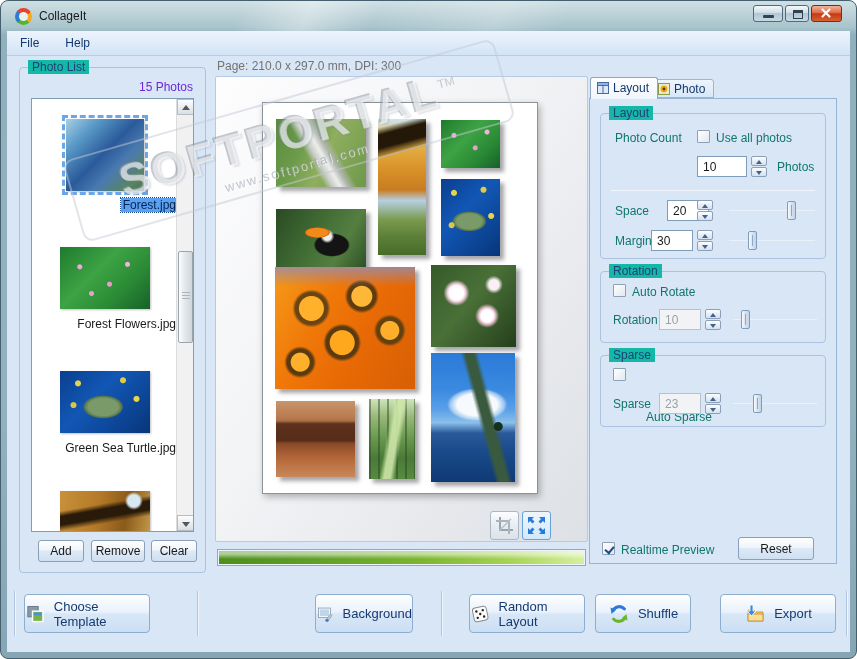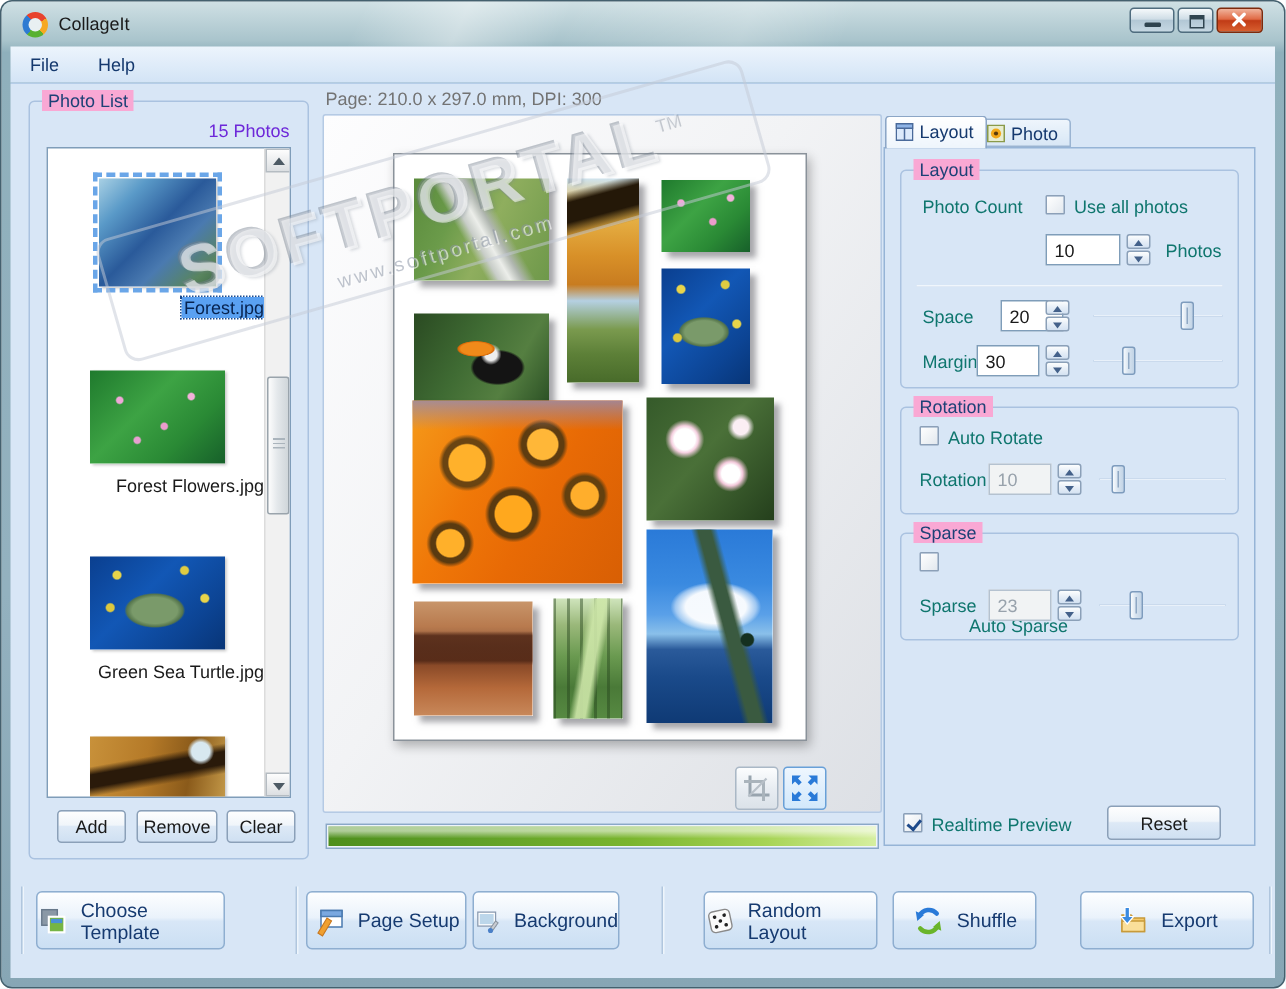--- a/index.html
+++ b/index.html
@@ -19,21 +19,21 @@
   .winbtn.close { background:linear-gradient(180deg,#f0b39c,#e06a45 45%,#c13b16 52%,#d86030); border-color:#7e2a0c; }
   .glyph-min { position:absolute; left:9px; top:9px; width:11px; height:3px; background:#2f4450; border-radius:1px; }
   .glyph-max { position:absolute; left:7px; top:4px; width:10px; height:9px; border:1px solid #2f4450; border-top:3px solid #2f4450; background:transparent; }
   .menubar { position:absolute; left:6px; top:30px; right:6px; height:25px;
     background:linear-gradient(180deg,#ecf4fc,#d3e4f6); border-bottom:1px solid #b5cde8; display:flex; align-items:center; }
   .menu-item { padding:4px 13px; color:#15396e; cursor:default; }
   .client { position:absolute; left:6px; top:55px; right:6px; bottom:6px; background:#d8e6f6; }
 
   
   .group { position:absolute; border:1px solid #aac2e0; border-radius:4px; }
-  .group-title { position:absolute; top:-8px; left:8px; background:#f9a8d4; padding:0 4px; color:#1e4176; }
+  .group-title { position:absolute; top:-8px; left:8px; background:#14b8a6; padding:0 4px; color:#1e4176; }
 
   
   .photo-count { position:absolute; top:12px; right:12px; color:#6d28d9; }
   .listbox { position:absolute; left:11px; top:30px; width:163px; height:434px; background:#fff; border:1px solid #7f9db9; overflow:hidden; }
   .list-item-label { position:absolute; left:0; width:146px; text-align:right; color:#1a1a1a; }
   .list-item-label span { display:inline-block; padding:0 2px; }
   .list-item-label.selected span { background:#5aa1f2; color:#07234f; outline:1px dotted #1a4a8e; }
   .thumb { position:absolute; box-shadow:1px 1px 2px rgba(0,0,0,.25); }
   .thumb.selected { outline:3px dashed #6aa6e8; outline-offset:1px; }
   .t-blue-forest { background:linear-gradient(135deg,#a8d0e4 0%,#5a9ac8 22%,#2a5a9a 48%,#4a7ab0 66%,#59855e 88%,#3f6a48 100%); }
@@ -396,28 +396,20 @@
     <div class="tb-divider" style="left:839px;"></div>
 
     <div class="big-btn" style="left:17px; width:126px;">
       <svg width="22" height="22" viewBox="0 0 22 22">
         <rect x="3" y="3" width="11" height="11" fill="#8a98a6" stroke="#67788a"></rect>
         <rect x="8" y="8" width="11" height="11" fill="#76b545" stroke="#ffffff" stroke-width="1.5"></rect>
         <rect x="9.5" y="9.5" width="8" height="3" fill="#4a90d8"></rect>
       </svg>
       <span>Choose Template</span>
     </div>
-    <div class="big-btn" style="left:197px; width:107px;">
-      <svg width="22" height="22" viewBox="0 0 22 22">
-        <rect x="5" y="4" width="14" height="11" fill="#ffffff" stroke="#4a7ab0"></rect>
-        <rect x="5" y="4" width="14" height="4" fill="#7aa8e0" stroke="#4a7ab0"></rect>
-        <path d="M3 19 L9 9 L12 11 L6 21 Z" fill="#f0a030" stroke="#c87820" stroke-width="0.8"></path>
-      </svg>
-      <span>Page Setup</span>
-    </div>
     <div class="big-btn" style="left:308px; width:98px;">
       <svg width="22" height="22" viewBox="0 0 22 22">
         <rect x="3" y="4" width="14" height="11" fill="#ffffff" stroke="#8a9ab0"></rect>
         <rect x="4.5" y="5.5" width="11" height="8" fill="#bcd6ea"></rect>
         <path d="M12 18 L17 11 L19 12.5 L14 19.5 Z" fill="#c8ccd2" stroke="#8a94a0" stroke-width="0.8"></path>
         <circle cx="13" cy="18.5" r="2" fill="#4a80c8"></circle>
       </svg>
       <span>Background</span>
     </div>
     <div class="big-btn" style="left:462px; width:116px;">

